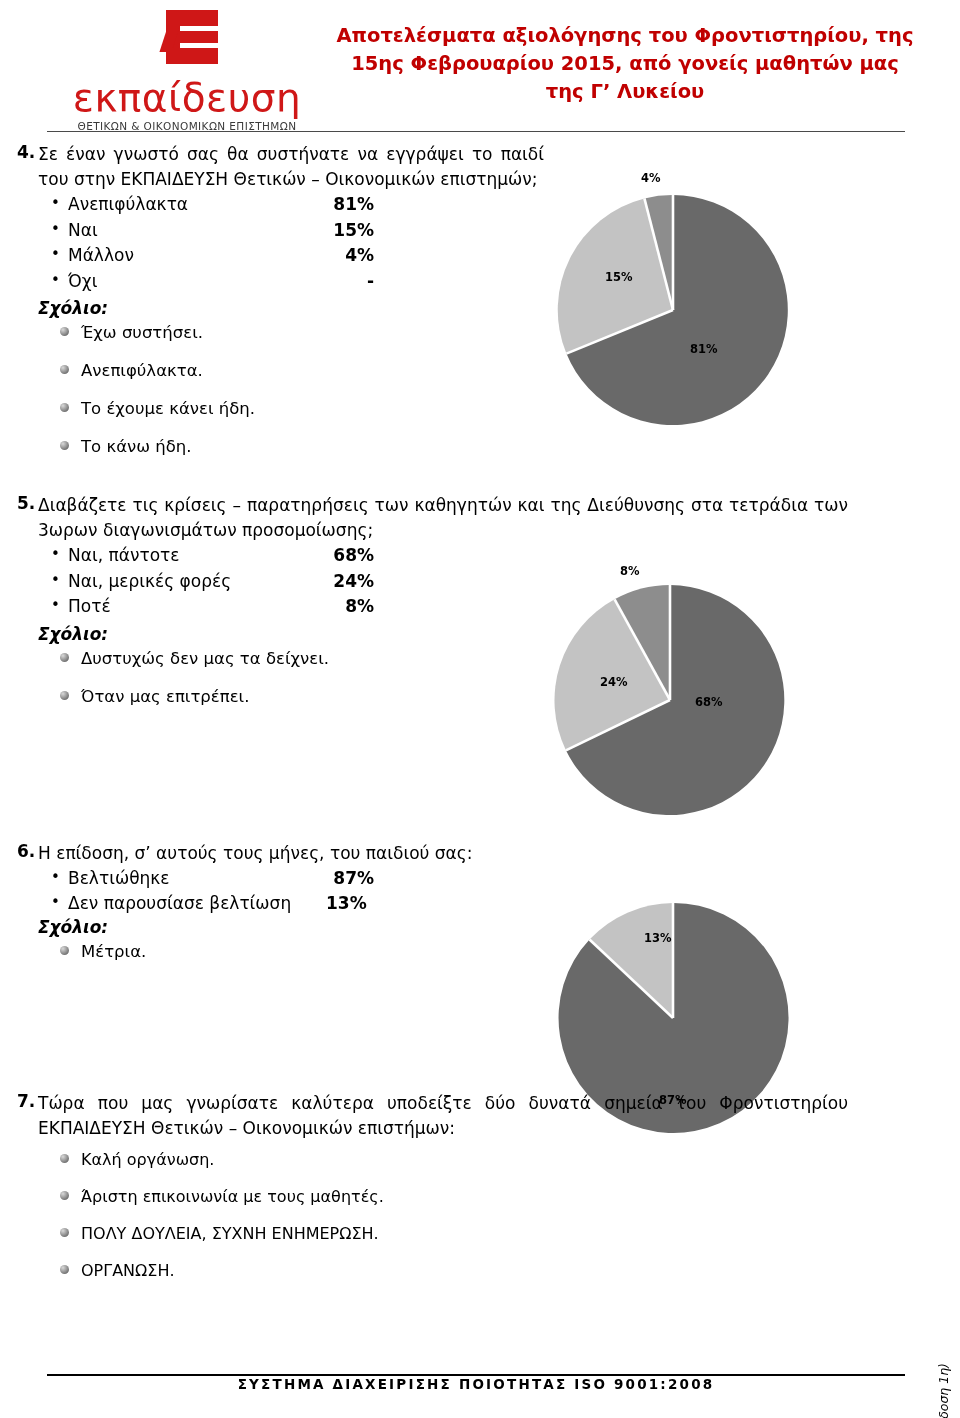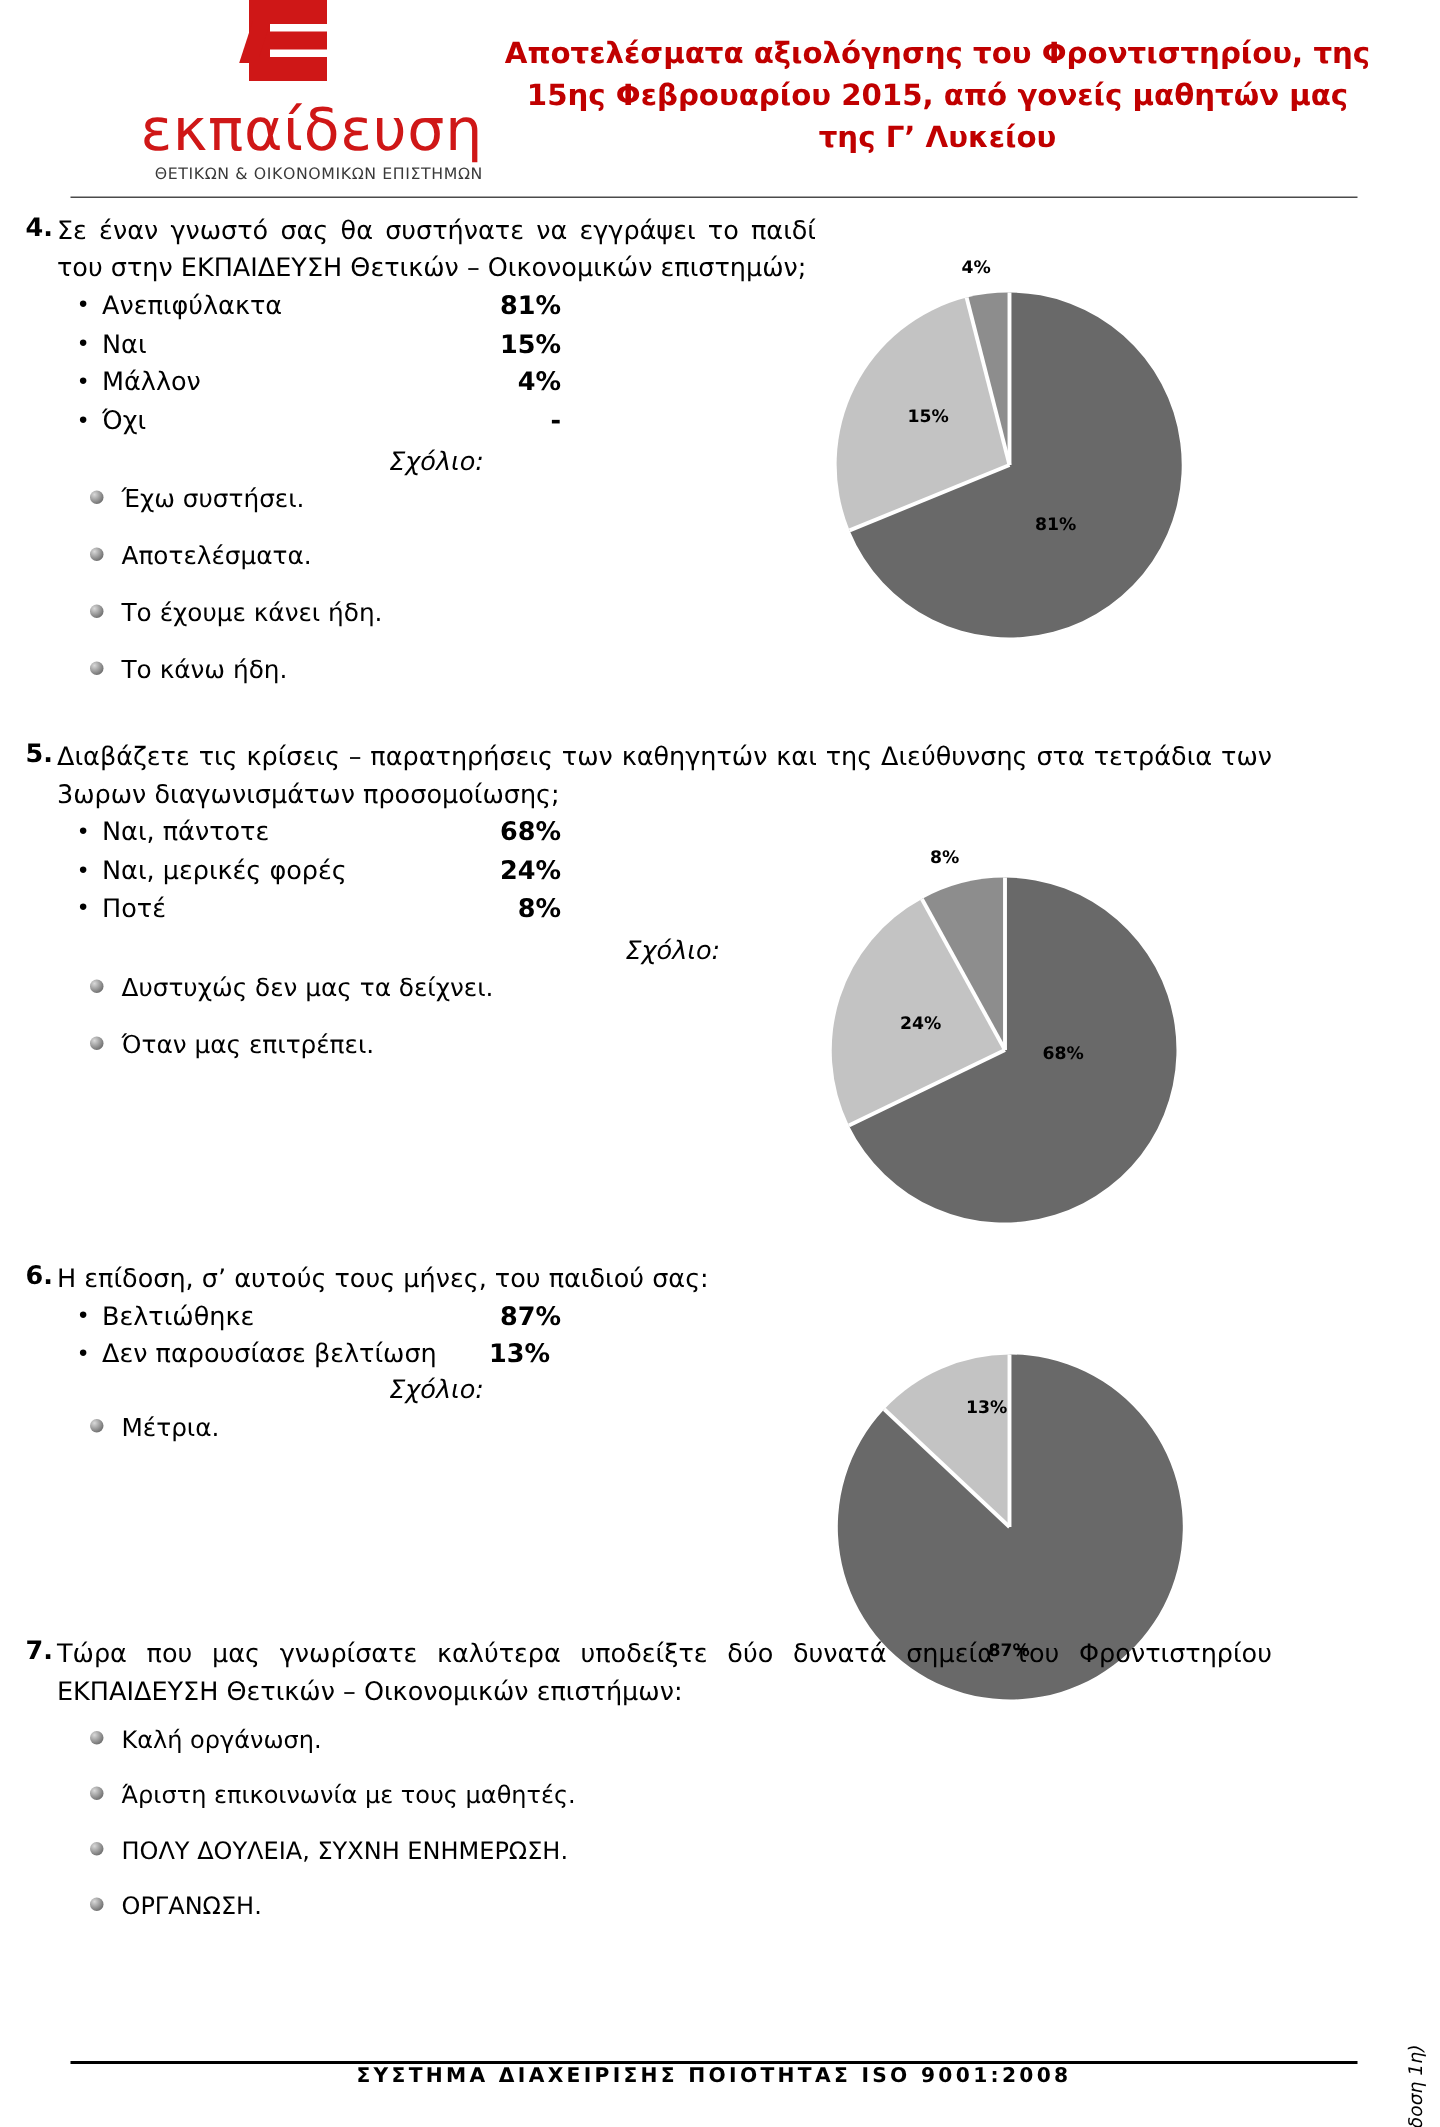--- a/index.html
+++ b/index.html
@@ -16,23 +16,23 @@
 
   
   .header {
     position: relative;
     height: 128px;
     padding: 0;
   }
   .logo-block {
     position: absolute;
     left: 52px;
-    top: 0;
+    top: 10px;
     width: 270px;
-    text-align: right;
+    text-align: center;
   }
   .logo-mark {
     width: 62px;
     height: 66px;
     margin: 0 auto 2px auto;
     position: relative;
   }
   .logo-mark i { position: absolute; background: #cf1717; display: block; }
   .lm-top   { left: 10px;  top: 0px;   width: 52px; height: 16px; }
   .lm-mid   { left: 24px;  top: 21px;  width: 38px; height: 12px; }
@@ -124,24 +124,23 @@
   }
   .opt-label { display: inline-block; }
   .opt-val {
     font-weight: bold;
     position: absolute;
     text-align: right;
   }
 
   .scholio {
     font-size: 17px;
-    font-weight: normal;
+    font-weight: bold;
     font-style: italic;
     margin: 4px 0 4px 0;
-    text-align: center;
   }
 
   ul.comments { list-style: none; margin: 0; padding: 0 0 0 22px; }
   ul.comments li {
     font-size: 16.5px;
     line-height: 21px;
     margin-bottom: 17px;
     position: relative;
     padding-left: 21px;
   }
@@ -246,21 +245,21 @@
             <span class="opt-val" style="left:248px;width:58px;">4%</span>
           </li>
           <li>
             <span class="opt-label">Όχι</span>
             <span class="opt-val" style="left:248px;width:58px;">-</span>
           </li>
         </ul>
         <div class="scholio">Σχόλιο:</div>
         <ul class="comments">
           <li><span class="sphere"></span><span>Έχω συστήσει.</span></li>
-          <li><span class="sphere"></span><span>Αποτελέσματα.</span></li>
+          <li><span class="sphere"></span><span>Ανεπιφύλακτα.</span></li>
           <li><span class="sphere"></span><span>Το έχουμε κάνει ήδη.</span></li>
           <li><span class="sphere"></span><span>Το κάνω ήδη.</span></li>
         </ul>
       </div>
     </div>
   </div>
 
   <div class="pie-wrap" style="left:553px; top:52px; width:240px; height:240px;">
     <svg viewBox="0 0 240 240" width="240" height="240">
 

